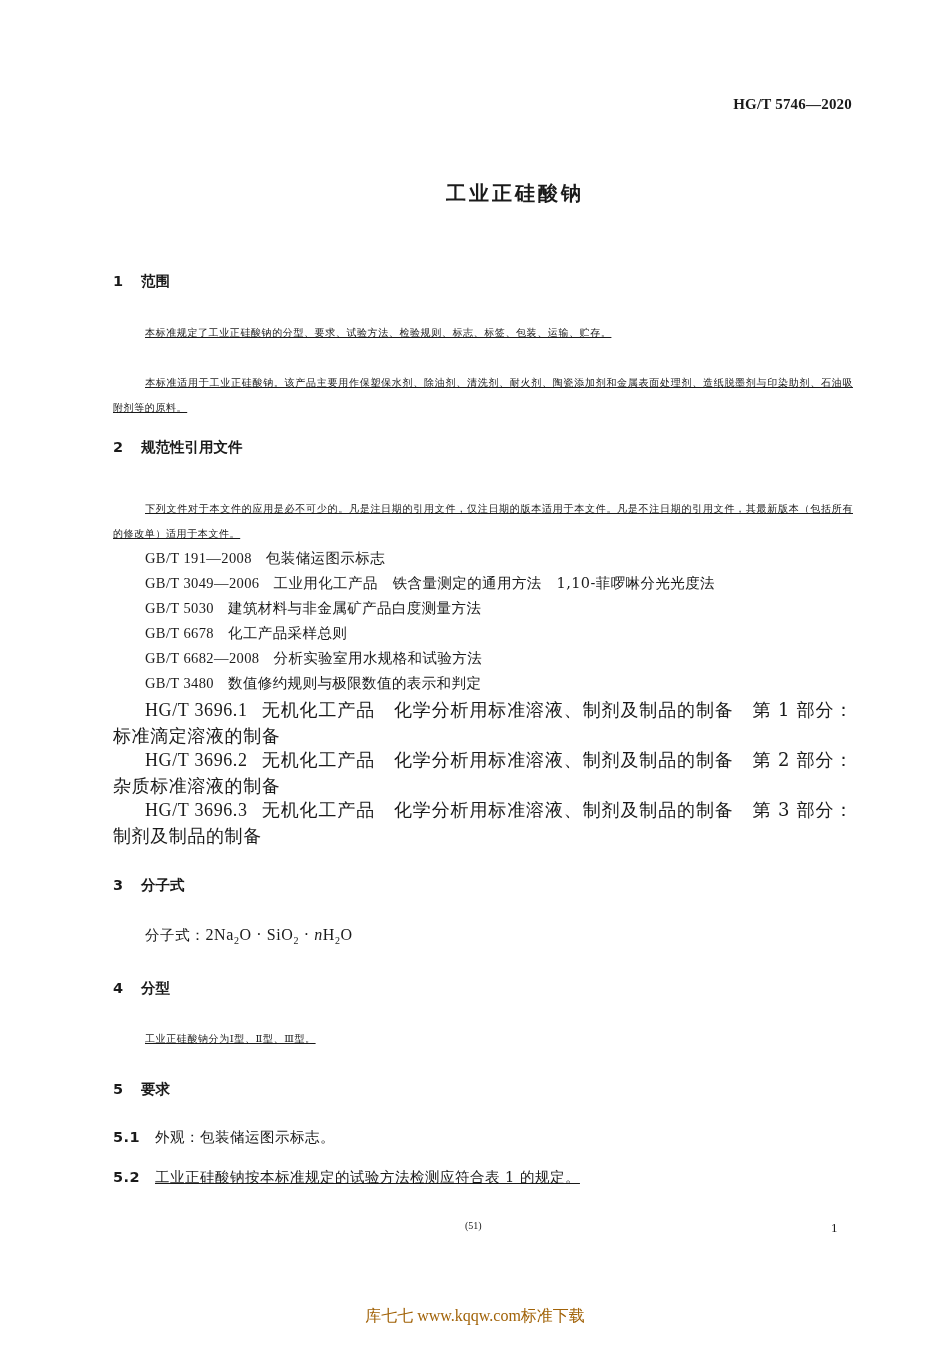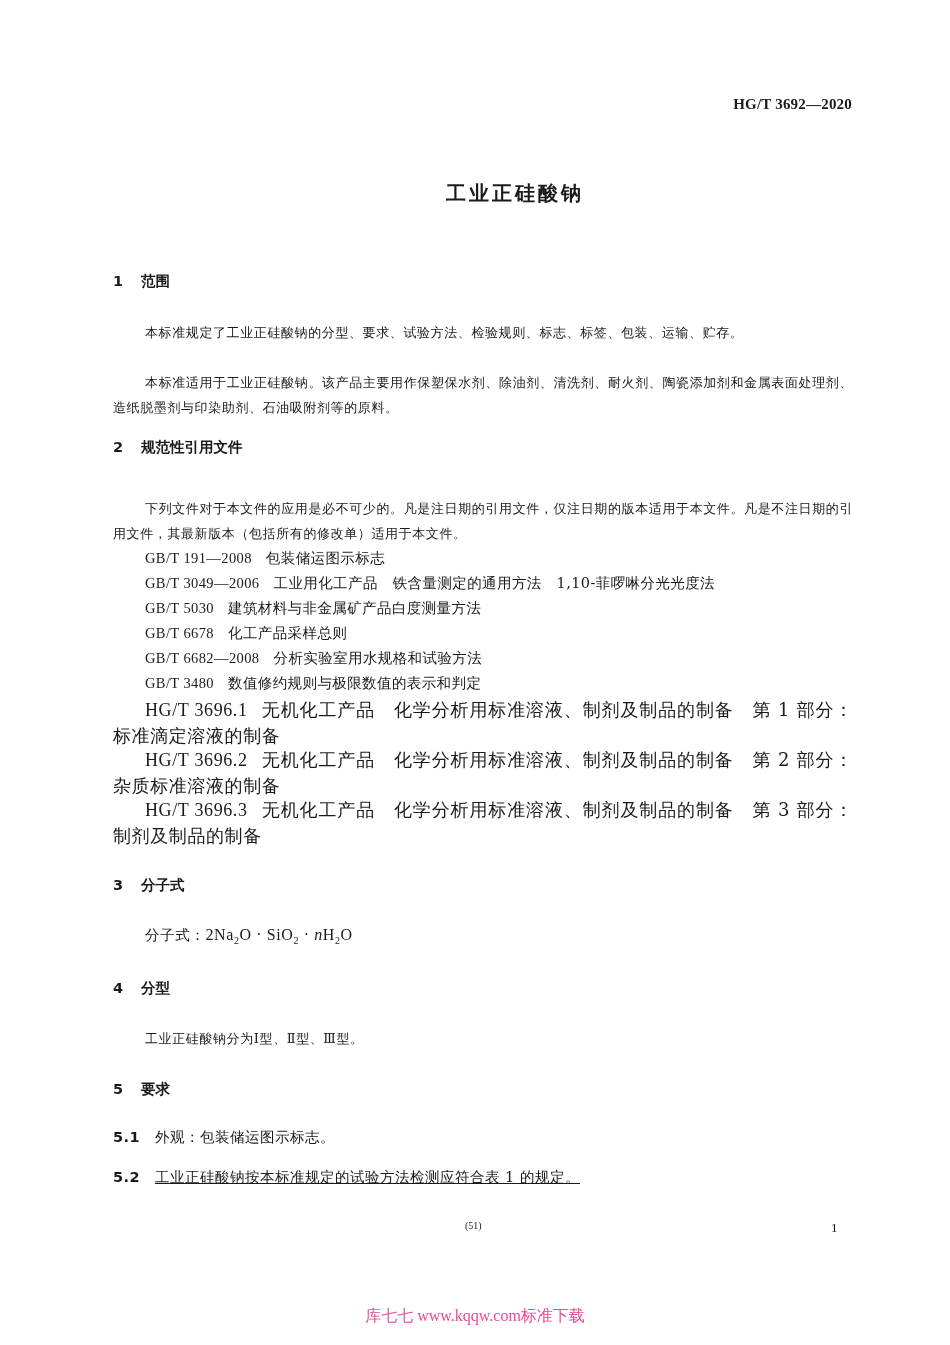--- a/index.html
+++ b/index.html
@@ -18,22 +18,22 @@
       top: 180px; left: 0; width: 950px; text-align: center;
       font-family: "DejaVu Sans", sans-serif; font-weight: bold; font-size: 20px;
       letter-spacing: 3px;
       padding-left: 40px;
     }
     .h {
       left: 113px; font-family: "DejaVu Sans", sans-serif; font-weight: bold; font-size: 14.5px;
     }
     .h .n { display: inline-block; width: 28px; }
     .p {
-      left: 113px; width: 740px; font-size: 13px; line-height: 25px;
-      text-align: justify; letter-spacing: 0.6px;
+      left: 113px; width: 740px; font-size: 10px; line-height: 25px;
+      text-align: justify; letter-spacing: 0.6px; text-decoration: underline;
     }
     .p .ind { display: inline-block; width: 32px; }
     .ref {
       left: 145px; font-size: 14.5px; line-height: 25px; letter-spacing: 0.4px;
       white-space: nowrap;
     }
     .ref .code { font-family: "Liberation Serif", serif; margin-right: 14px; }
     .refwrap {
       left: 113px; width: 740px; font-size: 18px; line-height: 25px;
       letter-spacing: 0.6px; text-align: justify;
@@ -52,27 +52,27 @@
       font-family: "DejaVu Sans", sans-serif; font-weight: bold; display: inline-block; width: 42px;
     }
     .footer-pg {
       top: 1220px; left: 465px; font-size: 10px; font-family: "Liberation Serif", serif;
     }
     .footer-num {
       top: 1220px; left: 831px; font-size: 13px; font-family: "Liberation Serif", serif;
     }
     .watermark {
       top: 1306px; left: 0; width: 950px; text-align: center;
-      font-family: "Liberation Serif", serif; font-size: 16px; color: #ec4899;
+      font-family: "Liberation Serif", serif; font-size: 16px; color: #a16207;
     }
   </style>
 </head>
 <body>
 
-<div class="abs std-code">HG/T 3692—2020</div>
+<div class="abs std-code">HG/T 5746—2020</div>
 
 <div class="abs title">工业正硅酸钠</div>
 
 <div class="abs h" style="top:272px;">
   <span class="n">1</span><span>范围</span>
 </div>
 <div class="abs p" style="top:320px;">
   <span class="ind"></span><span>本标准规定了工业正硅酸钠的分型、要求、试验方法、检验规则、标志、标签、包装、运输、贮存。</span>
 </div>
 <div class="abs p" style="top:370px;">

